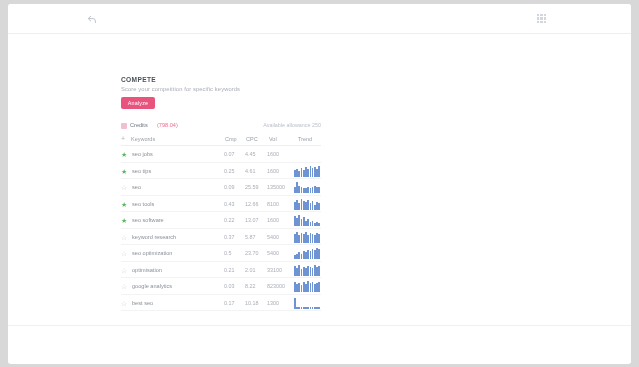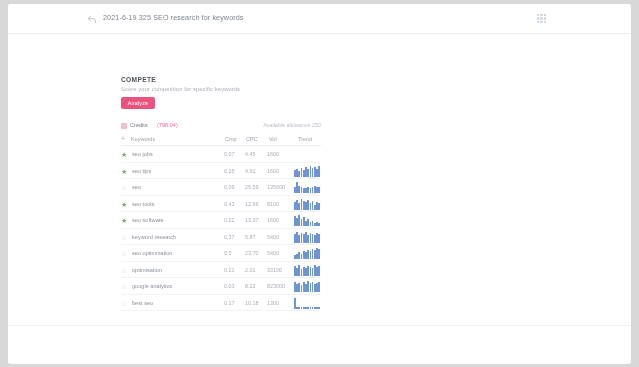--- a/index.html
+++ b/index.html
@@ -150,21 +150,20 @@
 </head>
 <body>
 
 <div class="app">
 
   <div class="topbar">
     <svg class="back-icon" viewBox="0 0 10 9">
       <path d="M4 1 L1.2 3.6 L4 6.2" fill="none" stroke="#b9bec7" stroke-width="0.9"></path>
       <path d="M1.4 3.6 H6 a2.4 2.4 0 0 1 2.4 2.4 V8" fill="none" stroke="#b9bec7" stroke-width="0.9"></path>
     </svg>
-    <div class="topbar-title">2021-6-19 325 SEO research for keywords</div>
     <div class="grid-icon">
       <i style="left:0;top:0"></i>
         <i style="left:3.3px;top:0"></i>
         <i style="left:6.6px;top:0"></i>
       <i style="left:0;top:3.3px"></i>
         <i style="left:3.3px;top:3.3px"></i>
         <i style="left:6.6px;top:3.3px"></i>
       <i style="left:0;top:6.6px"></i>
         <i style="left:3.3px;top:6.6px"></i>
         <i style="left:6.6px;top:6.6px"></i>

